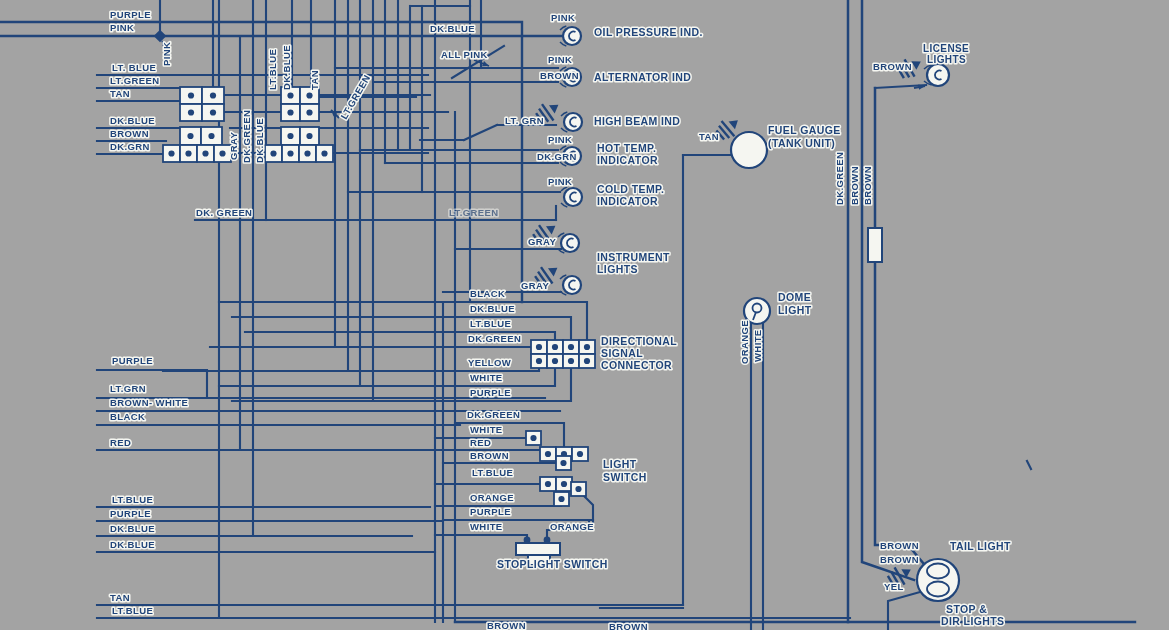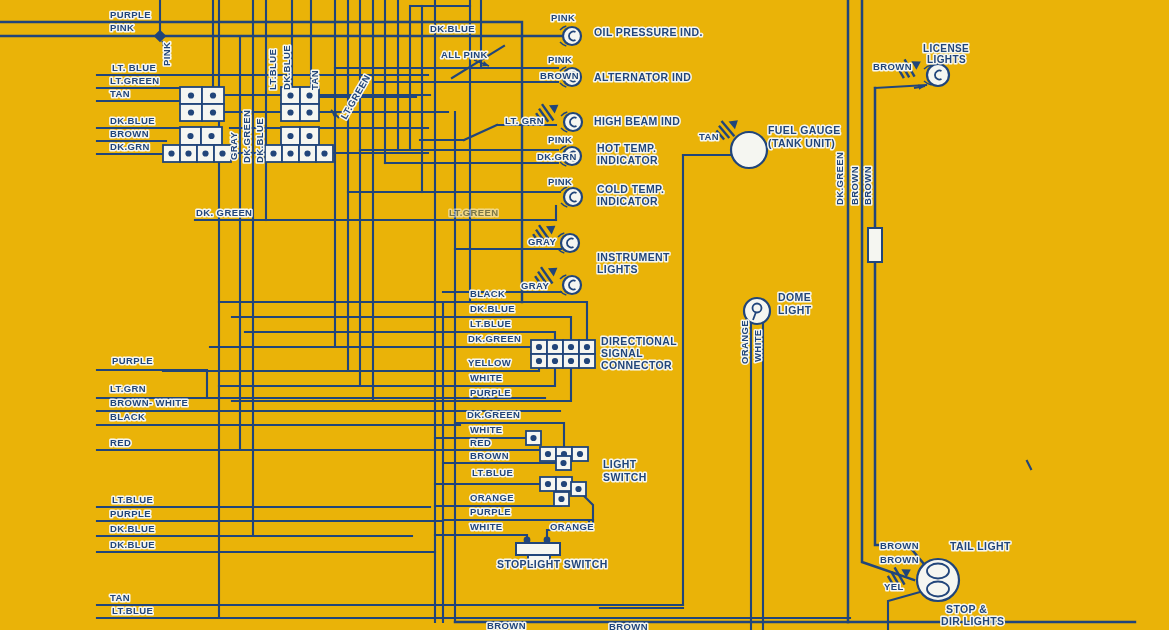--- a/index.html
+++ b/index.html
@@ -1,17 +1,17 @@
 <!DOCTYPE html>
 <html><head>
 <meta charset="utf-8">
 <style>
   html,body{margin:0;padding:0;}
   body{background:#e9e9e4;font-family:"Liberation Sans", sans-serif;}
-  .stage{width:1169px;height:630px;overflow:hidden;position:relative;background:#eab308;}
+  .stage{width:1169px;height:630px;overflow:hidden;position:relative;background:#a3a3a3;}
   svg{display:block;}
   text{font-family:"Liberation Sans", sans-serif;fill:#21457a;letter-spacing:.4px;
        paint-order:stroke;stroke:#f5f6f1;stroke-width:3px;stroke-linejoin:round;}
 </style>
 </head>
 <body>
 
 <div class="stage">
   <svg id="svg" width="1169" height="630" viewBox="0 0 1169 630">
       <polyline points="0,22 522,22 522,302" fill="none" stroke="#21457a" stroke-width="2.4" stroke-linecap="square" stroke-linejoin="miter"></polyline>

